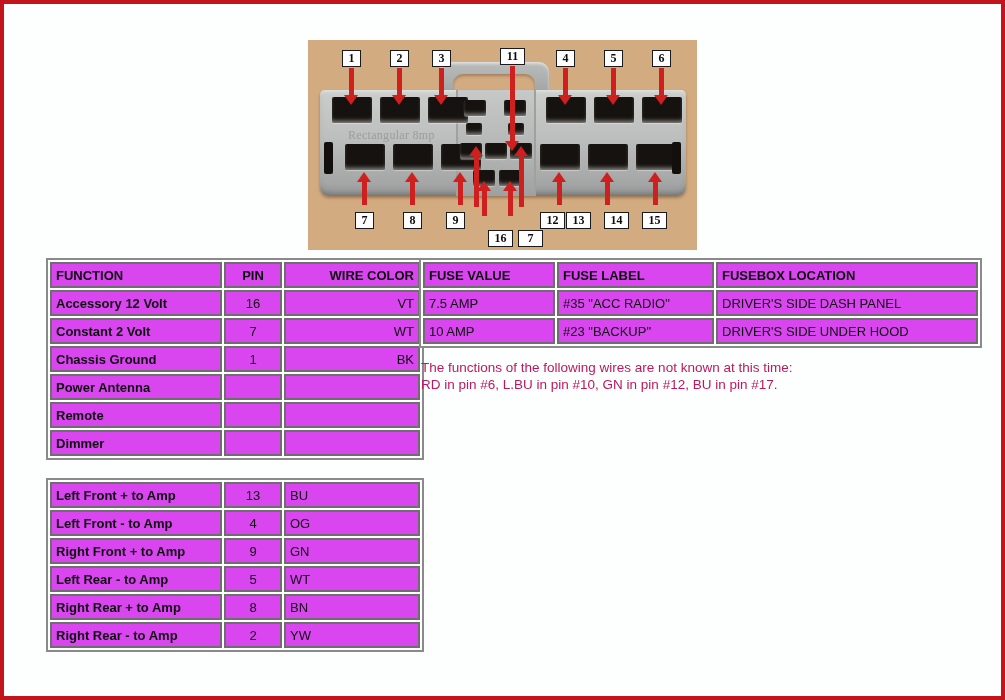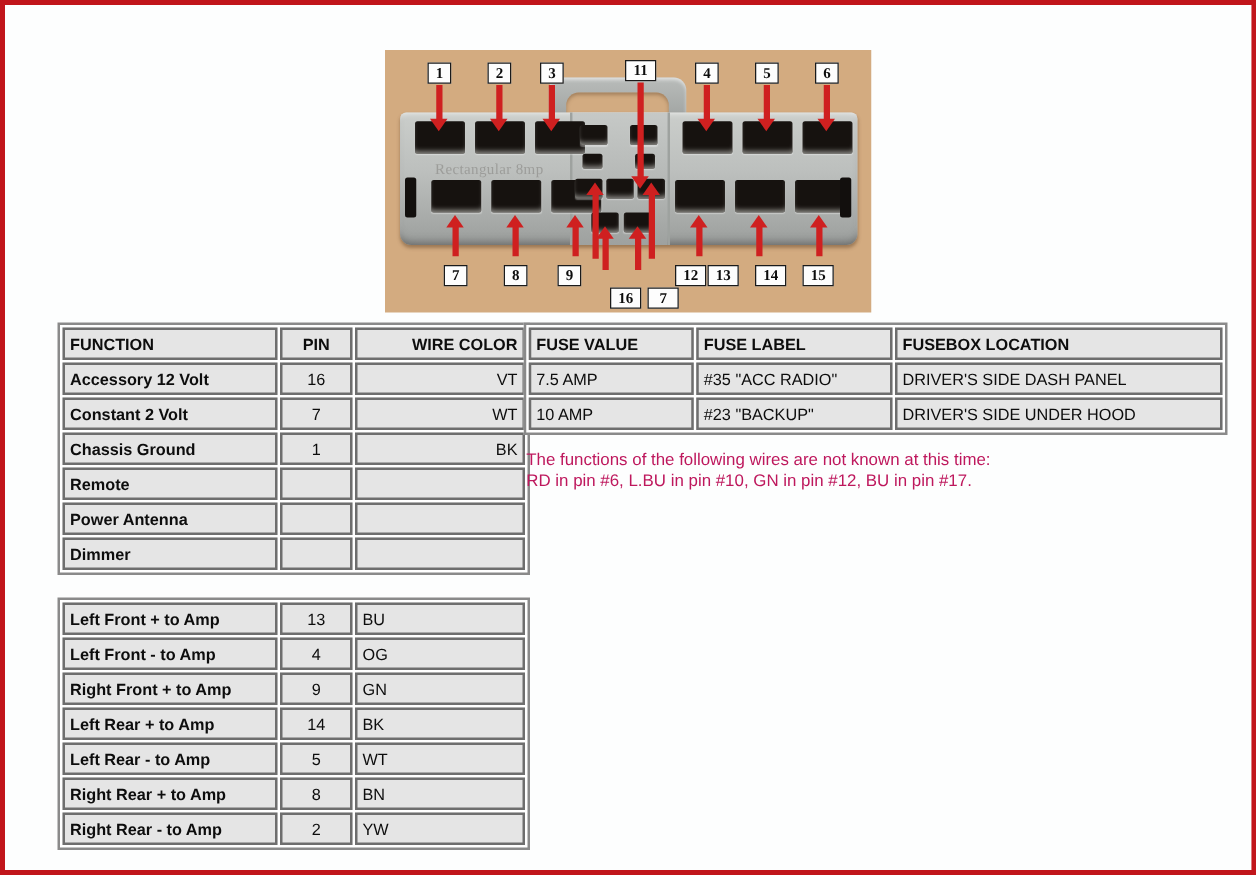--- a/index.html
+++ b/index.html
@@ -160,21 +160,21 @@
   table.grid {
     position: absolute;
     border-collapse: separate;
     border-spacing: 2px;
     background: #ffffff;
     border: 2px solid #8a8a8a;
     font-size: 13px;
   }
   table.grid td {
     border: 2px solid #6e6e6e;
-    background: #e5e5e5;
+    background: #d946ef;
     padding: 2px 4px;
     height: 18px;
     color: #0d0d0d;
     vertical-align: middle;
     white-space: nowrap;
     overflow: hidden;
   }
   table.grid td.hd { font-weight: bold; }
   table.grid td.fn { font-weight: bold; }
   table.grid td.pin { text-align: center; }
@@ -319,30 +319,30 @@
           <td class="fn c0">Constant 2 Volt</td>
           <td class="pin c1">7</td>
           <td class="c2">WT</td>
         </tr>
         <tr>
           <td class="fn c0">Chassis Ground</td>
           <td class="pin c1">1</td>
           <td class="c2">BK</td>
         </tr>
         <tr>
+          <td class="fn c0">Power Antenna</td>
+          <td class="pin c1">&nbsp;</td>
+          <td class="c2">&nbsp;</td>
+        </tr>
+        <tr>
           <td class="fn c0">Remote</td>
           <td class="pin c1">&nbsp;</td>
           <td class="c2">&nbsp;</td>
         </tr>
         <tr>
-          <td class="fn c0">Power Antenna</td>
-          <td class="pin c1">&nbsp;</td>
-          <td class="c2">&nbsp;</td>
-        </tr>
-        <tr>
           <td class="fn c0">Dimmer</td>
           <td class="pin c1">&nbsp;</td>
           <td class="c2">&nbsp;</td>
         </tr>
       </tbody>
     </table>
 
     <table class="grid" id="amp-table">
       <tbody>
         <tr>
@@ -352,25 +352,20 @@
         </tr>
         <tr>
           <td class="fn c0">Left Front - to Amp</td>
           <td class="pin c1">4</td>
           <td class="c2">OG</td>
         </tr>
         <tr>
           <td class="fn c0">Right Front + to Amp</td>
           <td class="pin c1">9</td>
           <td class="c2">GN</td>
-        </tr>
-        <tr>
-          <td class="fn c0">Left Rear + to Amp</td>
-          <td class="pin c1">14</td>
-          <td class="c2">BK</td>
         </tr>
         <tr>
           <td class="fn c0">Left Rear - to Amp</td>
           <td class="pin c1">5</td>
           <td class="c2">WT</td>
         </tr>
         <tr>
           <td class="fn c0">Right Rear + to Amp</td>
           <td class="pin c1">8</td>
           <td class="c2">BN</td>

